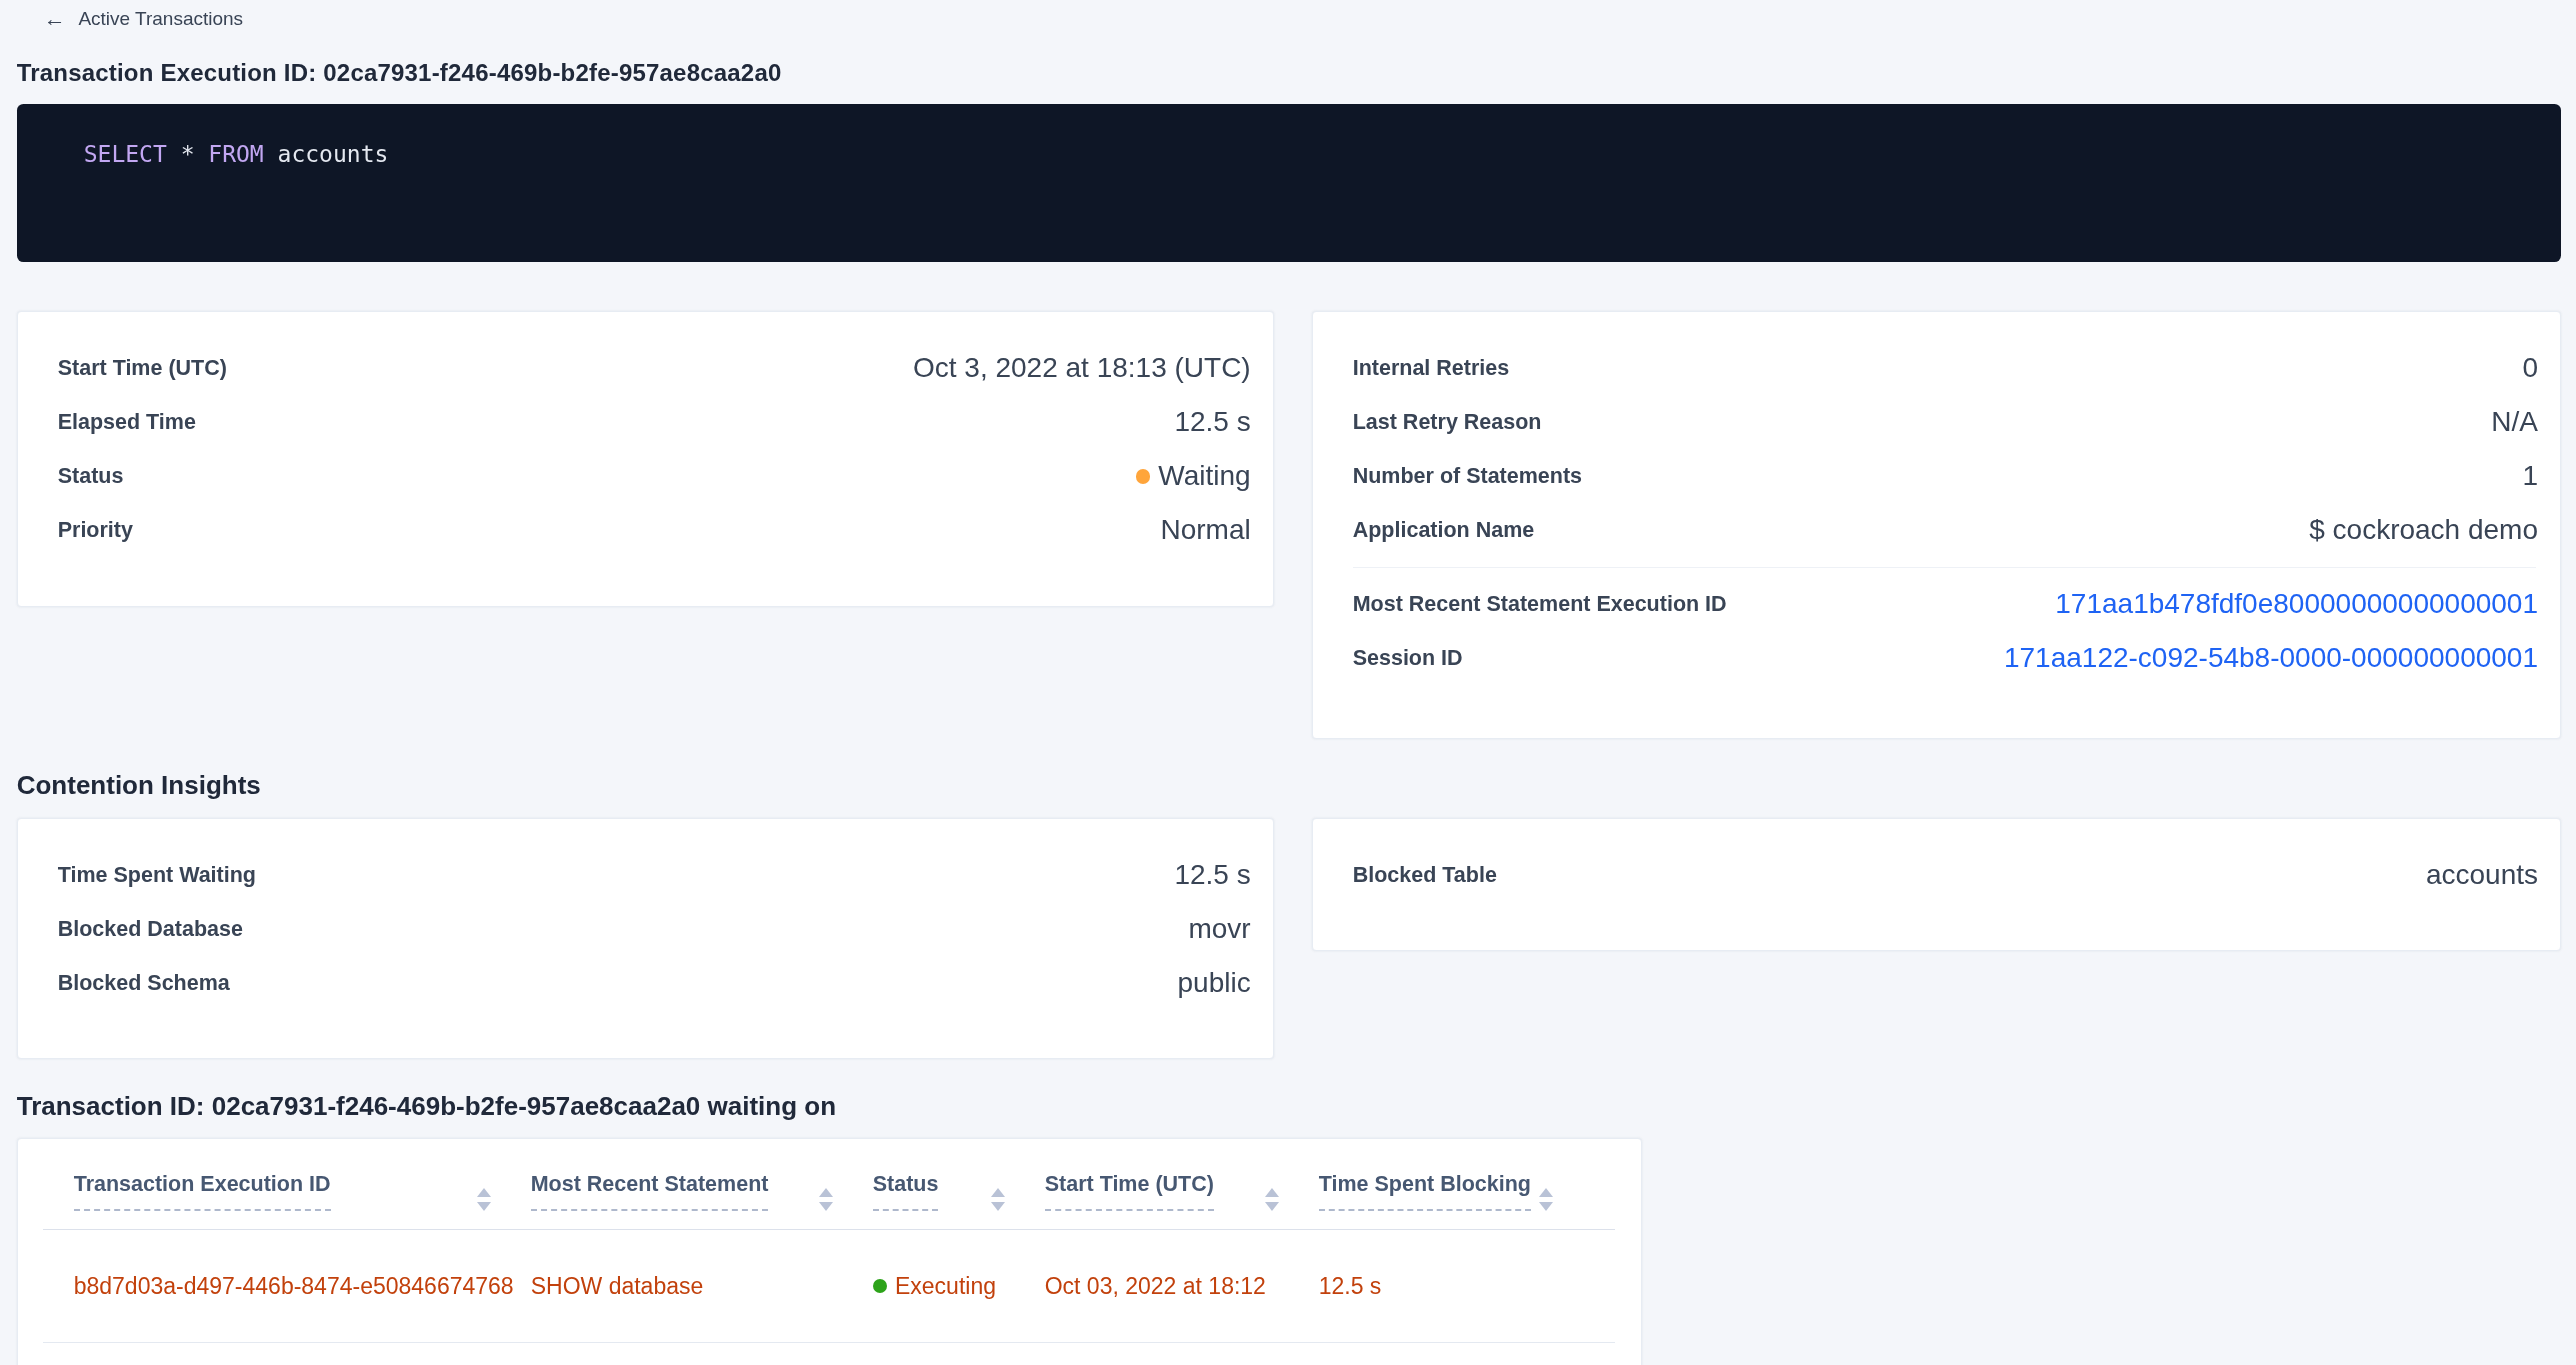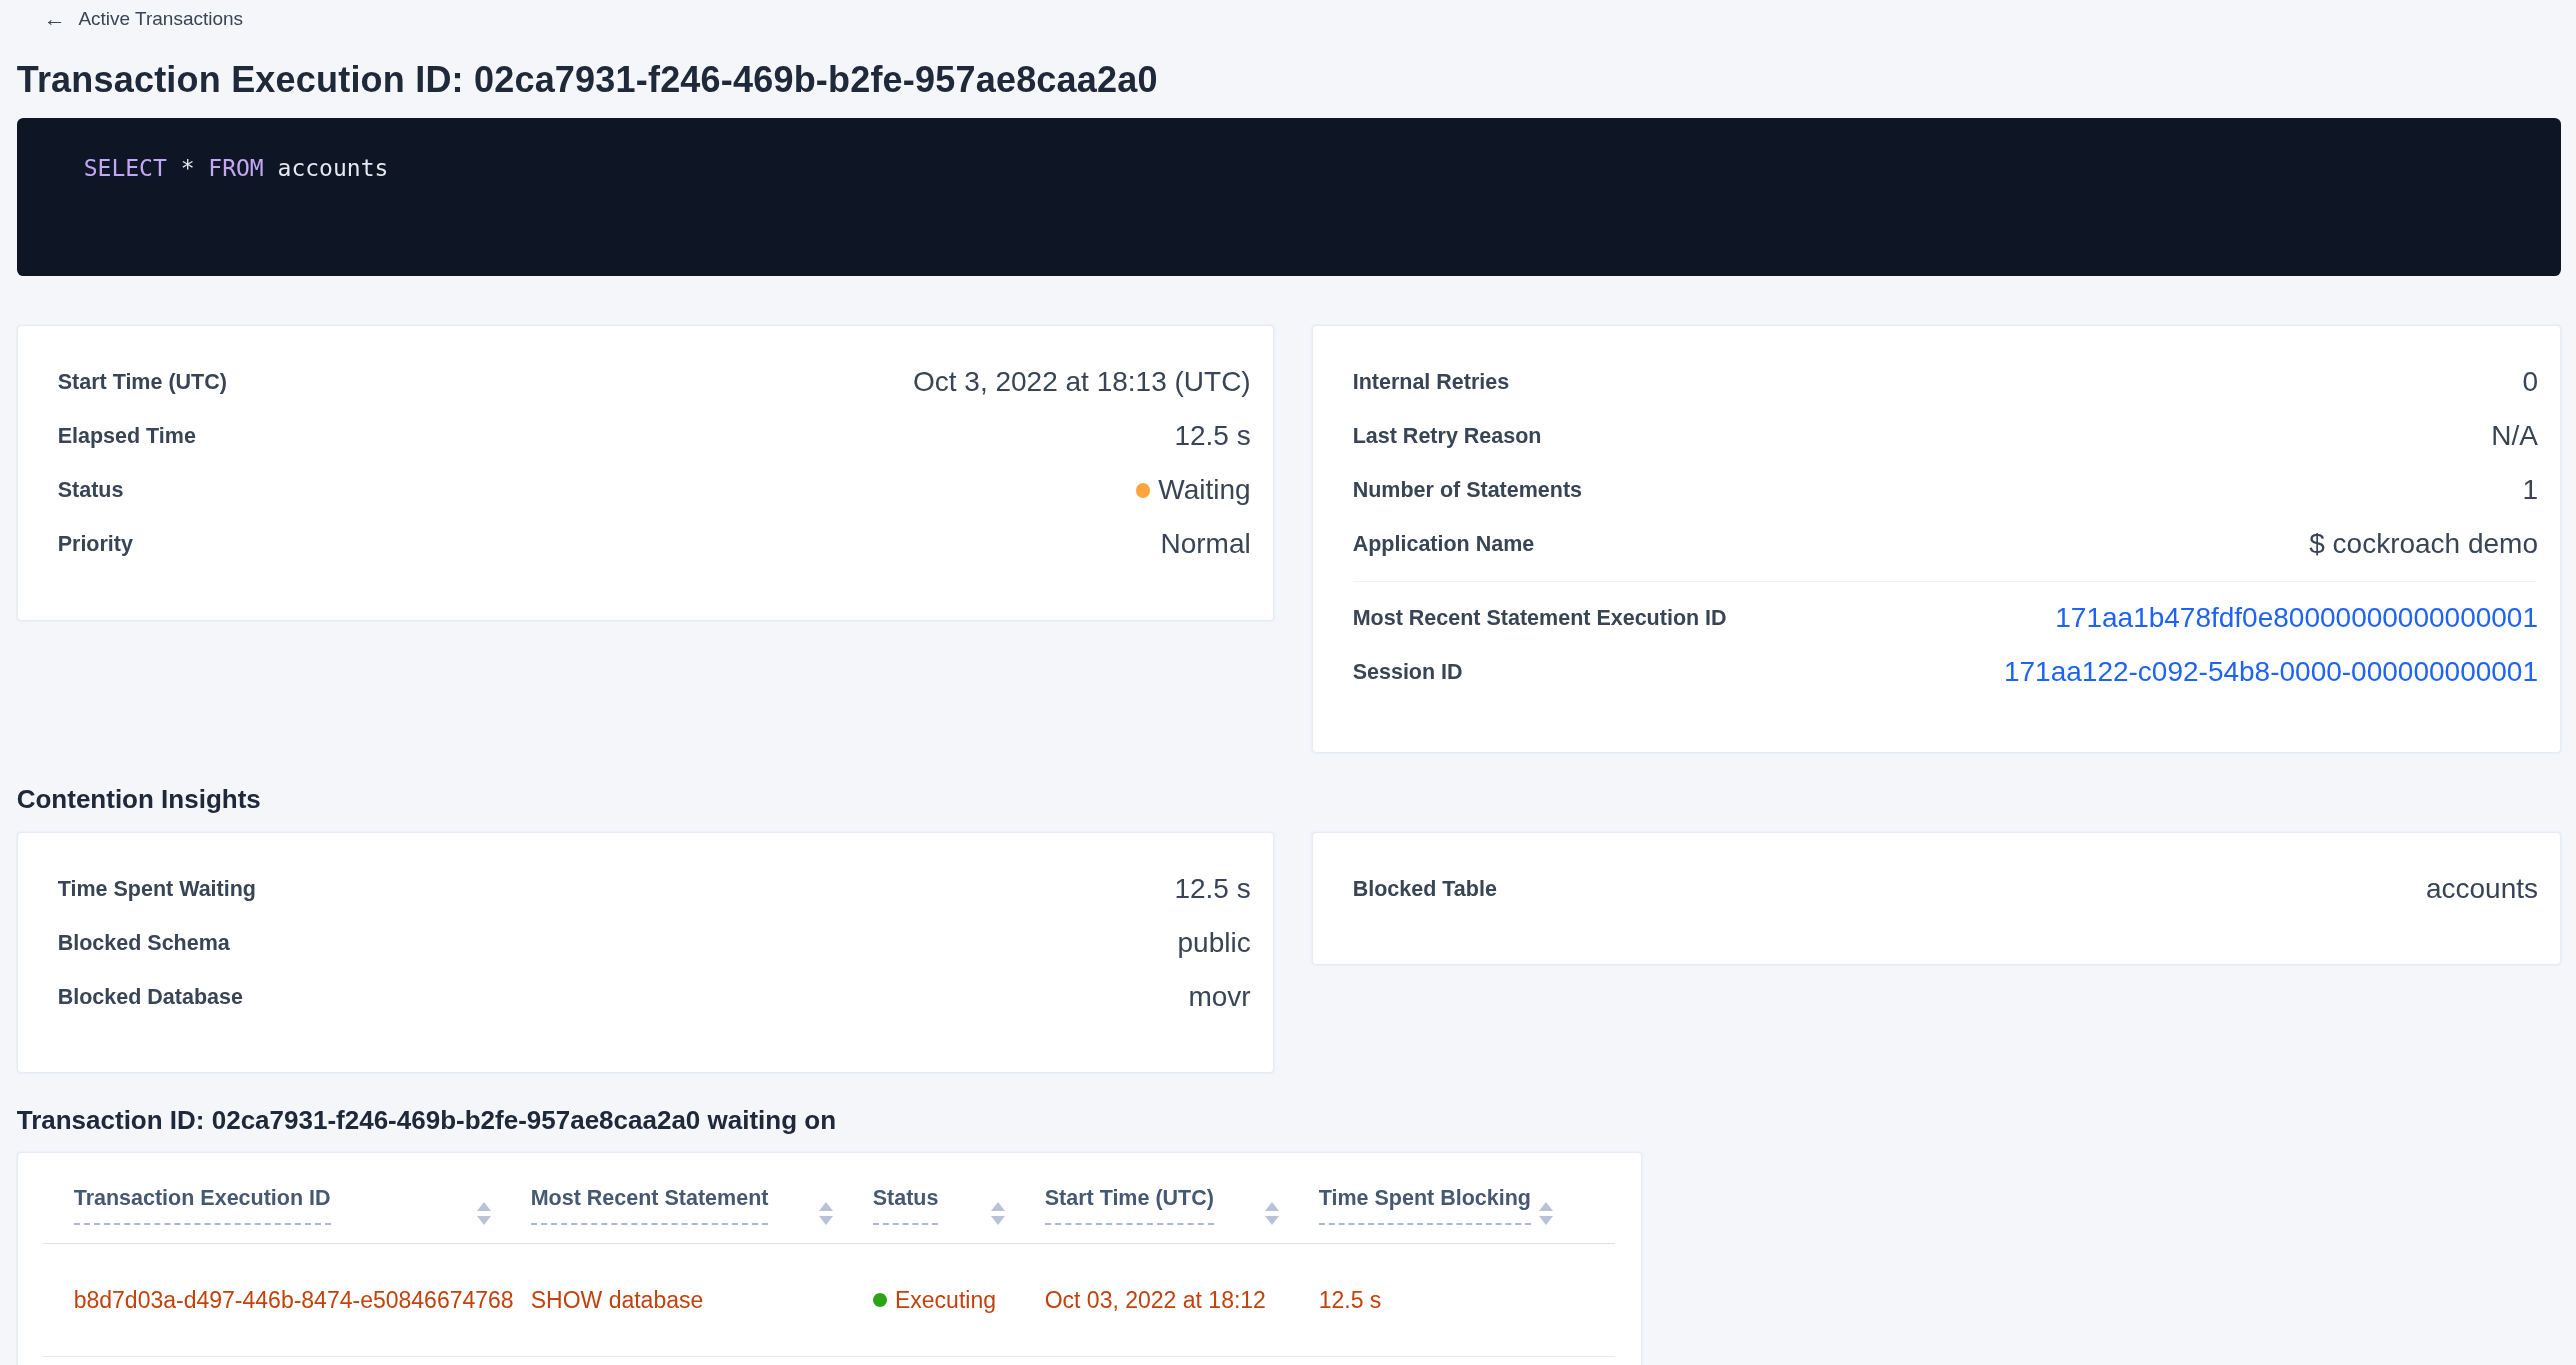--- a/index.html
+++ b/index.html
@@ -15,21 +15,21 @@
   
   .back-link {
     display: inline-flex; align-items: center; gap: 12.7px;
     margin: 1.6px 0 0 27px; font-size: 19px; color: #394455;
     cursor: pointer; text-decoration: none;
   }
   .back-arrow { font-size: 22px; line-height: 1; color: #394455; }
 
   
   .page-title {
-    margin-top: 29px; font-size: 36px; font-weight: 700; color: #20293a;
+    margin-top: 29px; font-size: 24px; font-weight: 700; color: #20293a;
     letter-spacing: 0.2px;
   }
 
   
   .sql-box {
     margin-top: 17.5px; height: 158px; width: 2544px;
     background: #0e1626; border-radius: 6.4px;
     padding: 37px 32px;
   }
   .sql-code {
@@ -177,26 +177,26 @@
   
   <h2 class="section-heading h-contention">Contention Insights</h2>
 
   <div class="cards-row">
     <div class="card col-left pad-b-md">
       <div class="kv-row">
         <span class="kv-label">Time Spent Waiting</span>
         <span class="kv-value">12.5 s</span>
       </div>
       <div class="kv-row">
+        <span class="kv-label">Blocked Database</span>
+        <span class="kv-value">movr</span>
+      </div>
+      <div class="kv-row">
         <span class="kv-label">Blocked Schema</span>
         <span class="kv-value">public</span>
-      </div>
-      <div class="kv-row">
-        <span class="kv-label">Blocked Database</span>
-        <span class="kv-value">movr</span>
       </div>
     </div>
     <div class="card col-right pad-b-md">
       <div class="kv-row">
         <span class="kv-label">Blocked Table</span>
         <span class="kv-value">accounts</span>
       </div>
     </div>
   </div>
 

